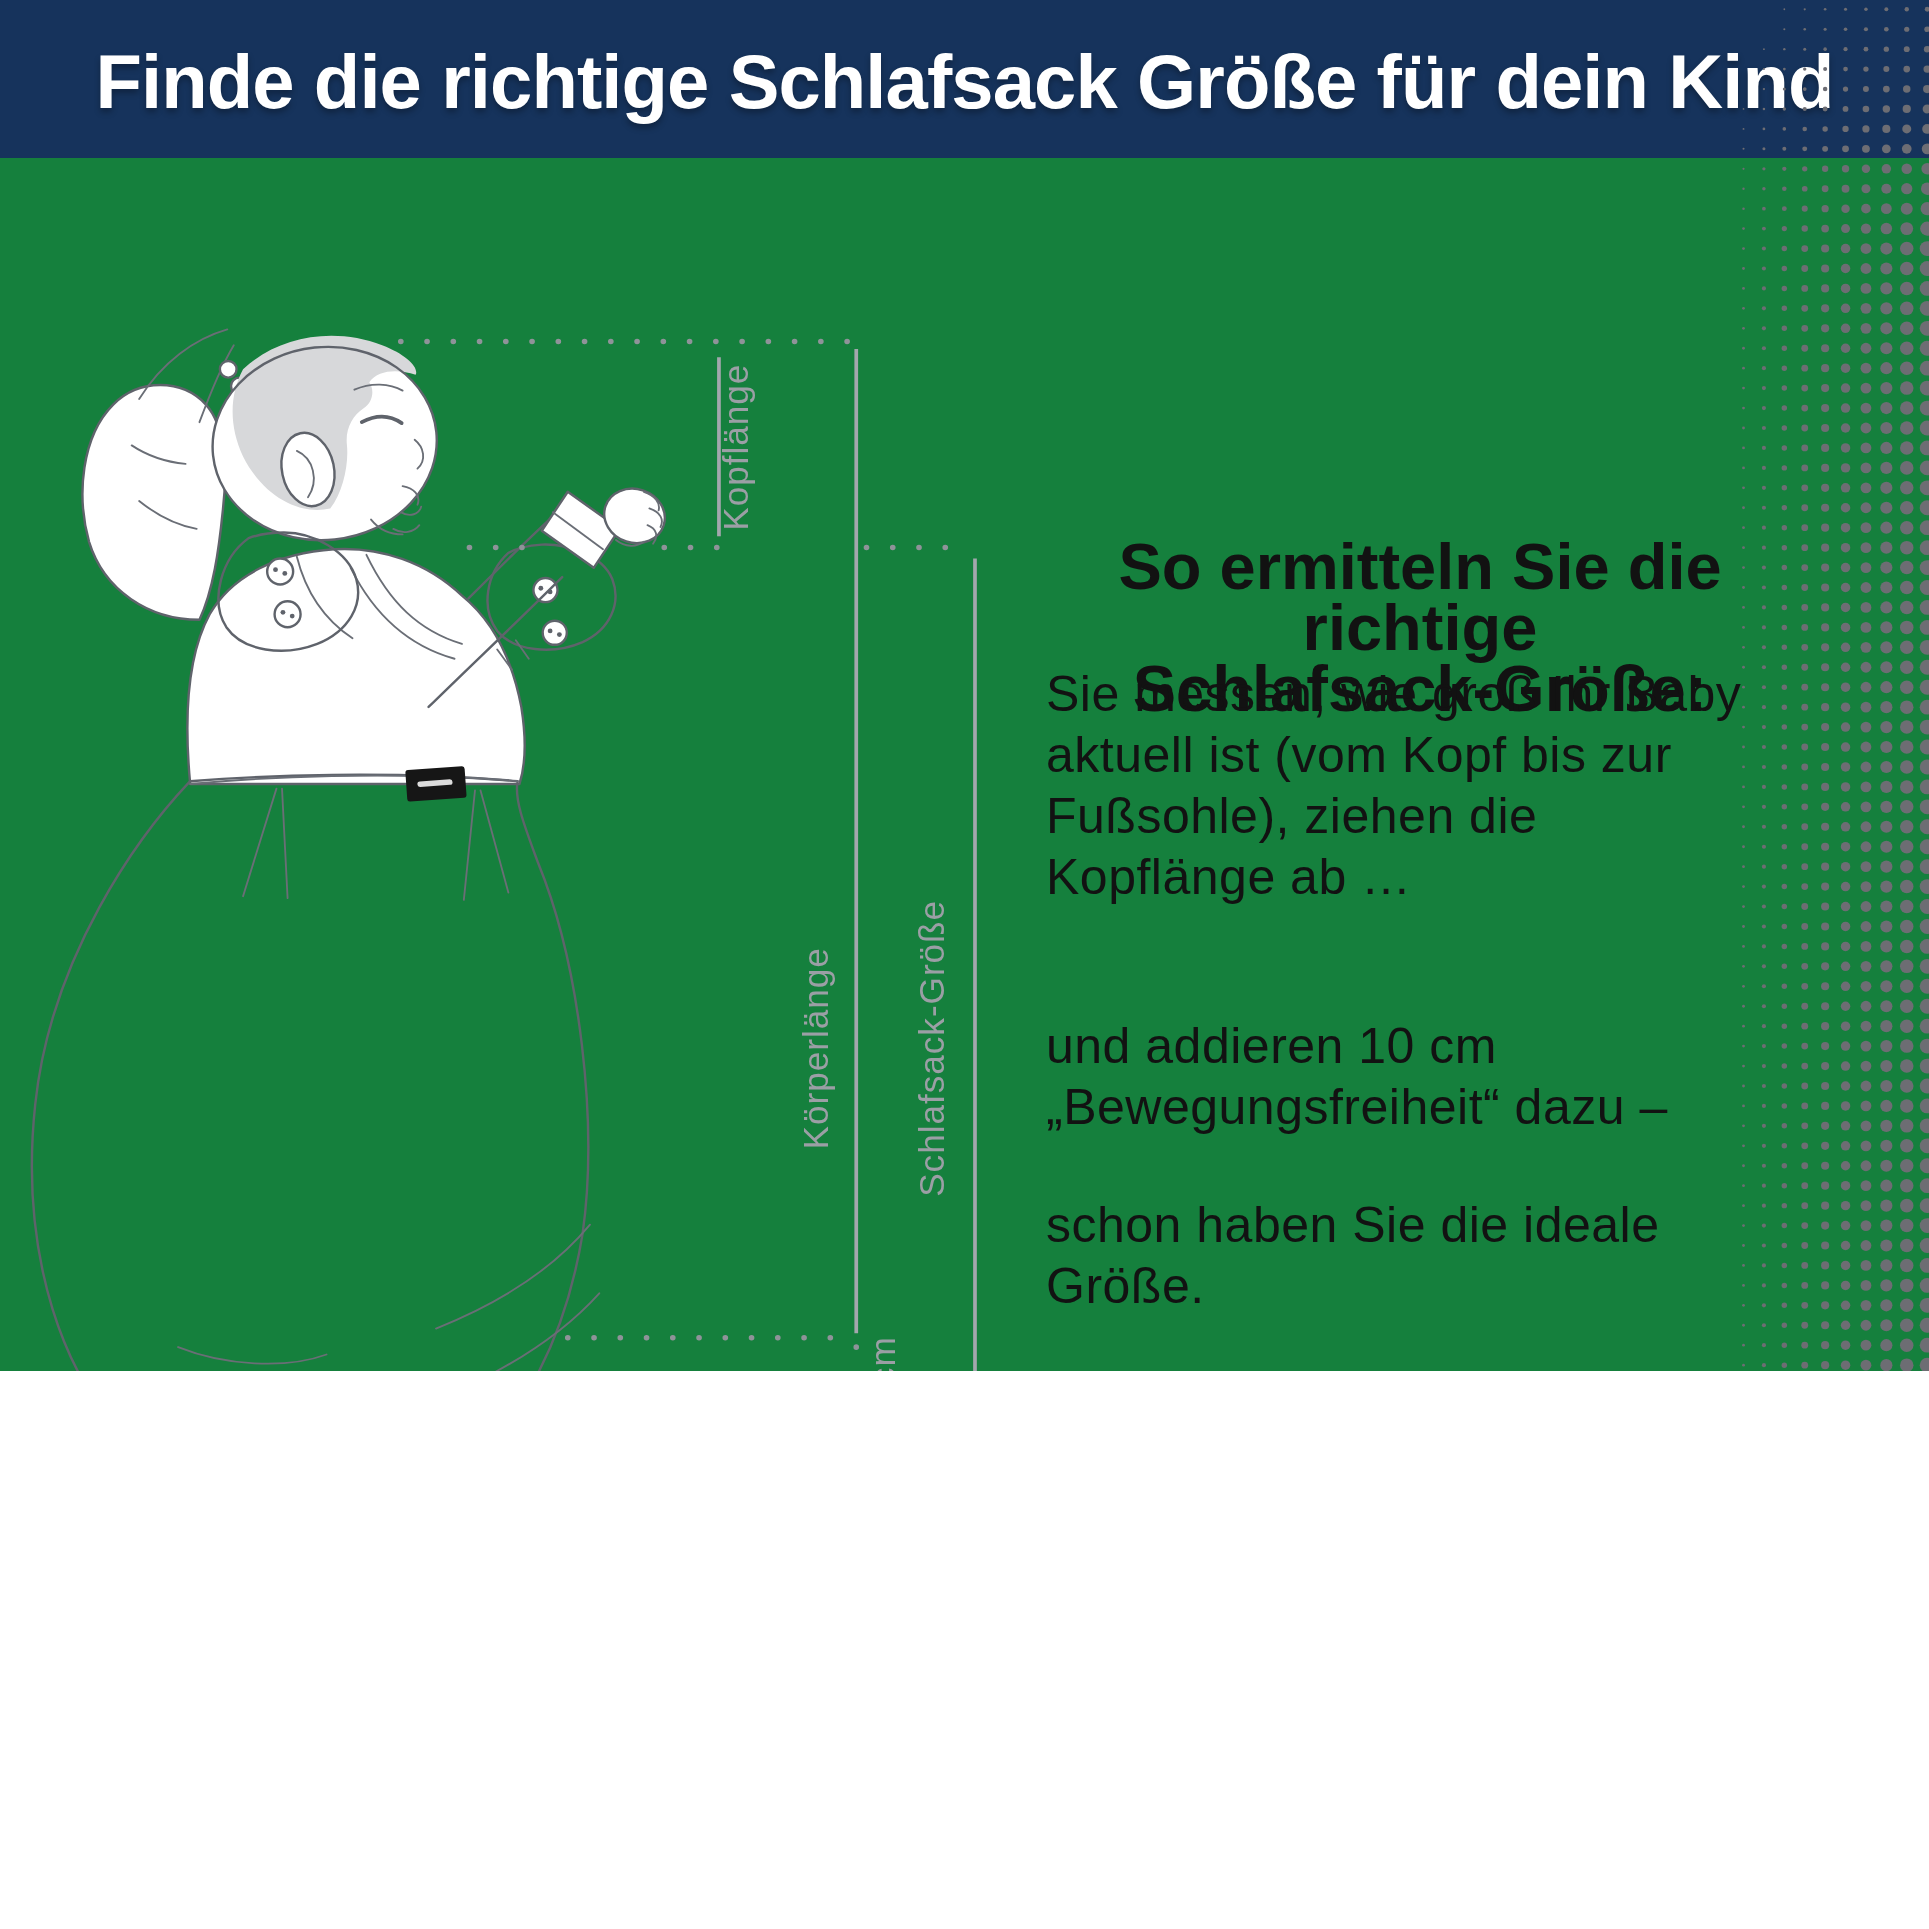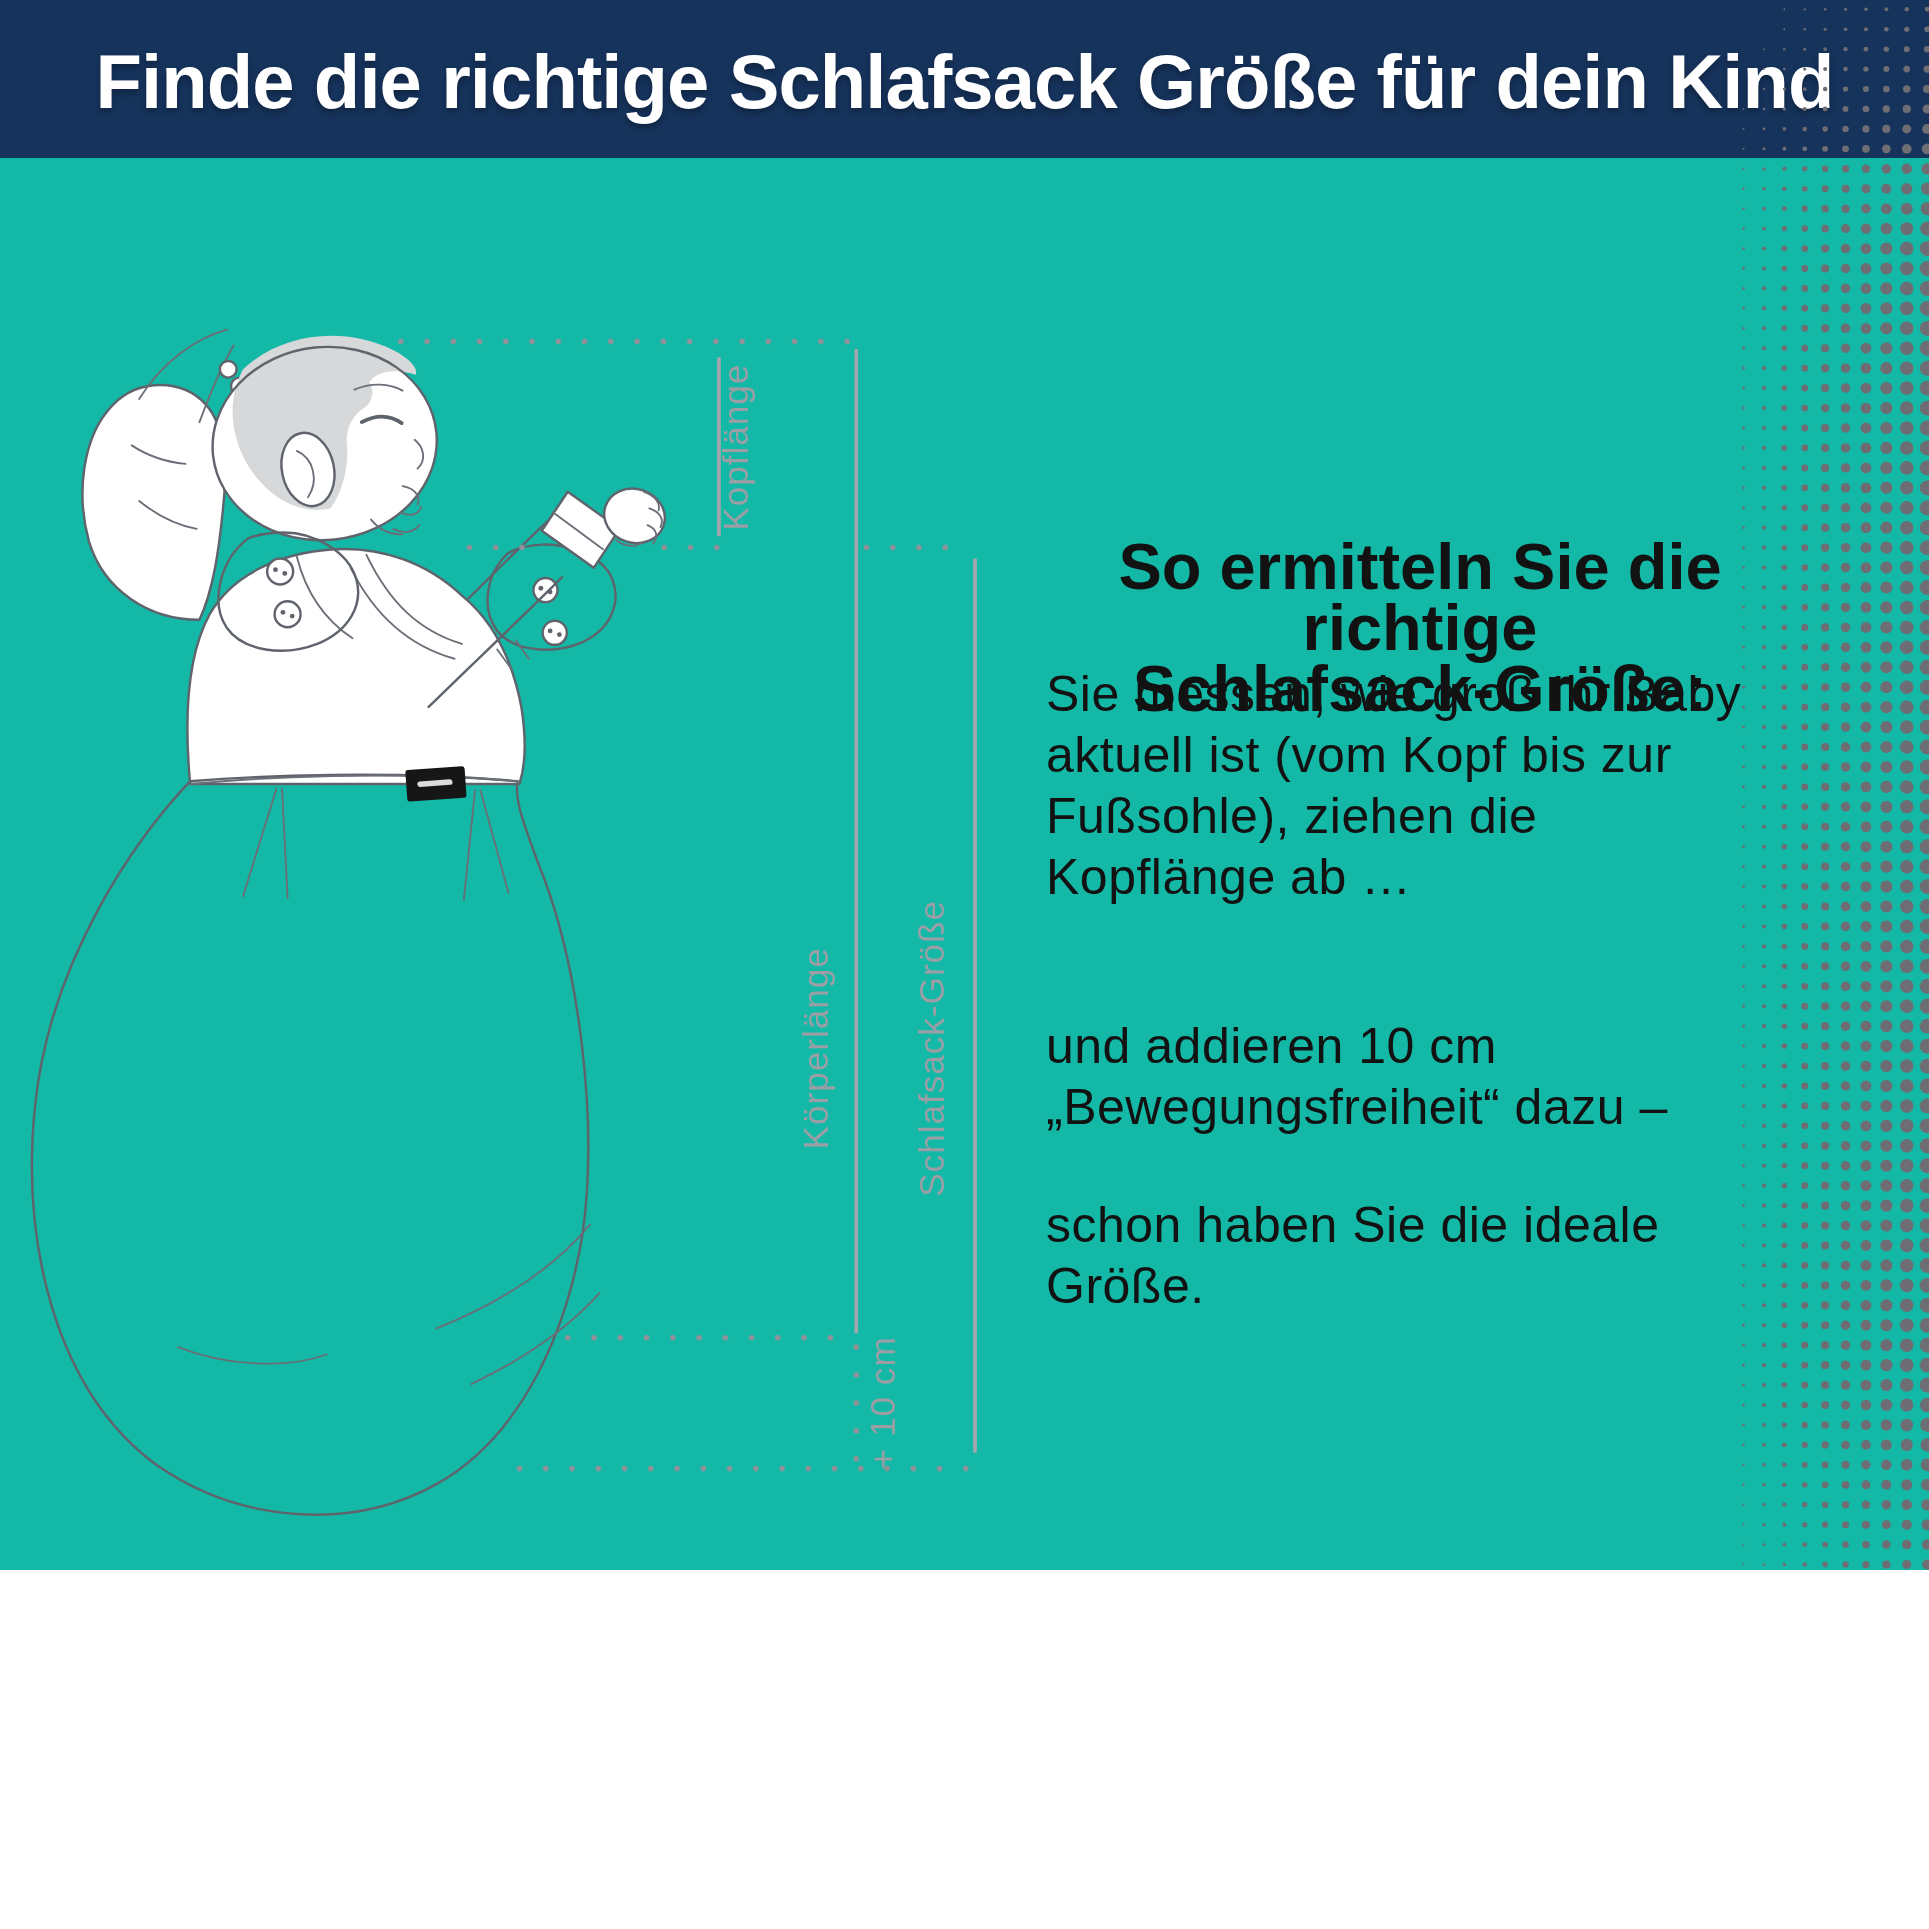--- a/index.html
+++ b/index.html
@@ -1,16 +1,16 @@
 <!DOCTYPE html>
 <html style="font-size:15px"><head>
 <meta charset="utf-8">
 <style>
   html,body{margin:0;padding:0;background:#ffffff;}
-  .page{position:relative;width:1929px;height:1570px;background:#14b8a6;overflow:hidden;
+  .page{position:relative;width:1929px;height:1371px;background:#15803d;overflow:hidden;
         font-family:"Liberation Sans", sans-serif;}
 
   
   .banner{position:absolute;left:0;top:0;width:1929px;height:158px;background:#16335c;z-index:1;}
   .banner h1{margin:0;width:100%;height:158px;line-height:163px;text-align:center;
              font-size:76px;font-weight:800;letter-spacing:-0.9px;color:#ffffff;
              text-shadow:0 3.7px 6.5px rgba(0,0,0,.30);white-space:nowrap;}
 
   
   .halftone{position:absolute;left:0;top:0;width:1929px;height:1929px;z-index:3;pointer-events:none;}

